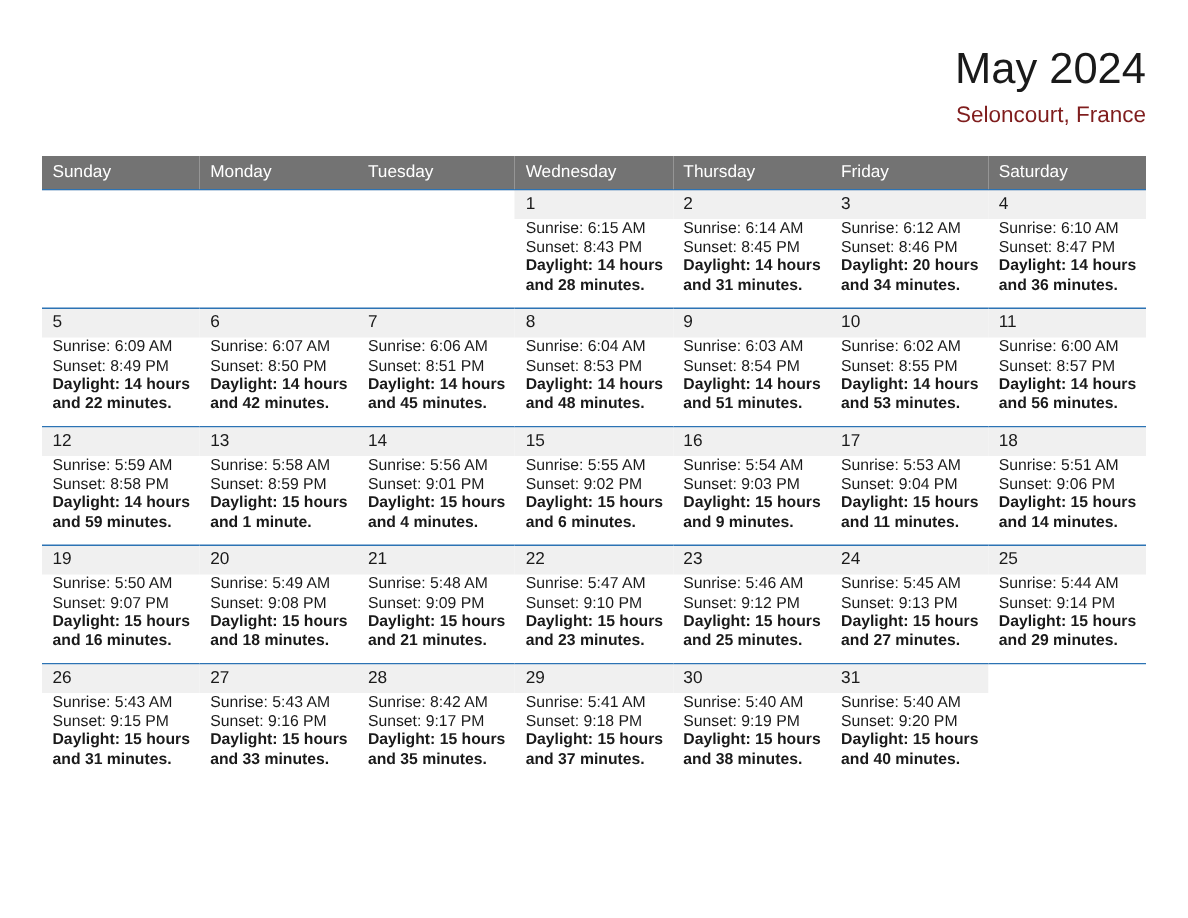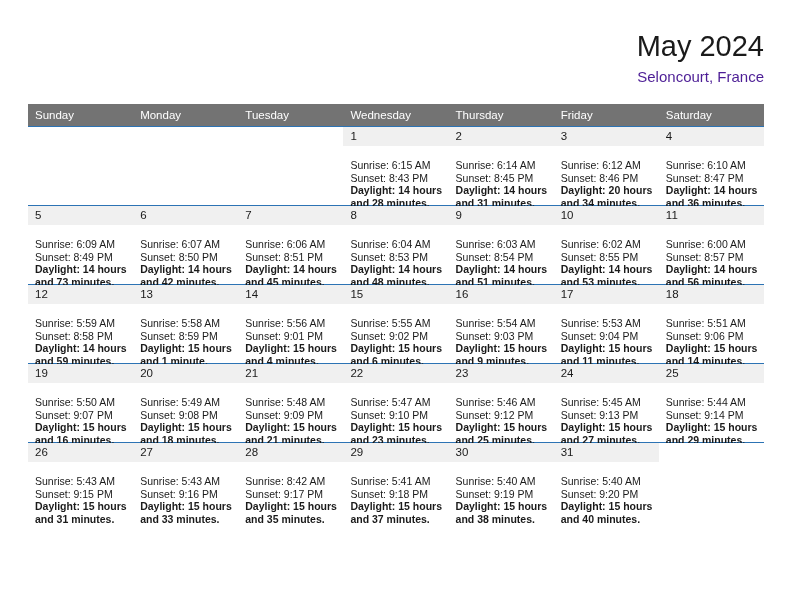--- a/index.html
+++ b/index.html
@@ -71,21 +71,21 @@
   }
   .month-title {
     font-size: 29px;
     color: #1a1a1a;
     font-weight: normal;
     line-height: 36px;
     white-space: nowrap;
   }
   .location {
     font-size: 15px;
-    color: #4c1d95;
+    color: #7f1d1d;
     line-height: 22px;
     margin-top: 2px;
     white-space: nowrap;
   }
 
   
   .calendar {
     position: absolute;
     left: 28px;
     top: 104px;
@@ -125,21 +125,21 @@
     height: 16px;
     padding: 2px 0 1px 7px;
     font-size: 11.5px;
     color: #1a1a1a;
     line-height: 15px;
   }
   .daycell.blank .daynum-band {
     background: #ffffff;
   }
   .details {
-    padding: 13px 6px 0 7px;
+    padding: 0 6px 0 7px;
     font-size: 10.5px;
     line-height: 12.6px;
     color: #1a1a1a;
   }
   .details div {
     white-space: nowrap;
   }
   .details .wrapline {
     white-space: normal;
     font-weight: bold;
@@ -227,21 +227,21 @@
             </div>
           </td>
         </tr>
         <tr class="week">
           <td class="daycell">
             <div class="daycell-inner">
               <div class="daynum-band">5</div>
               <div class="details">
                 <div>Sunrise: 6:09 AM</div>
                 <div>Sunset: 8:49 PM</div>
-                <div class="wrapline">Daylight: 14 hours and 73 minutes.</div>
+                <div class="wrapline">Daylight: 14 hours and 22 minutes.</div>
               </div>
             </div>
           </td>
           <td class="daycell">
             <div class="daycell-inner">
               <div class="daynum-band">6</div>
               <div class="details">
                 <div>Sunrise: 6:07 AM</div>
                 <div>Sunset: 8:50 PM</div>
                 <div class="wrapline">Daylight: 14 hours and 42 minutes.</div>

